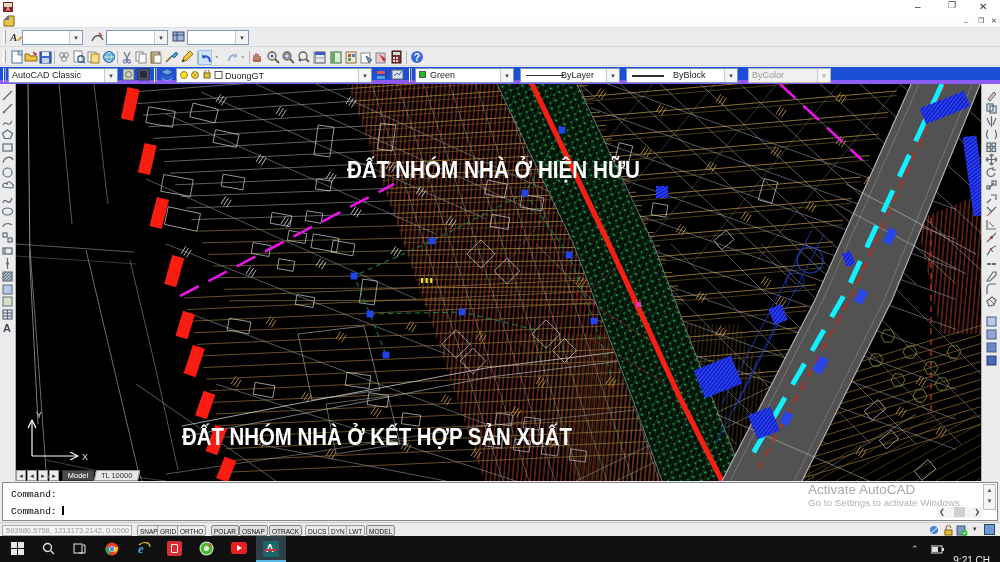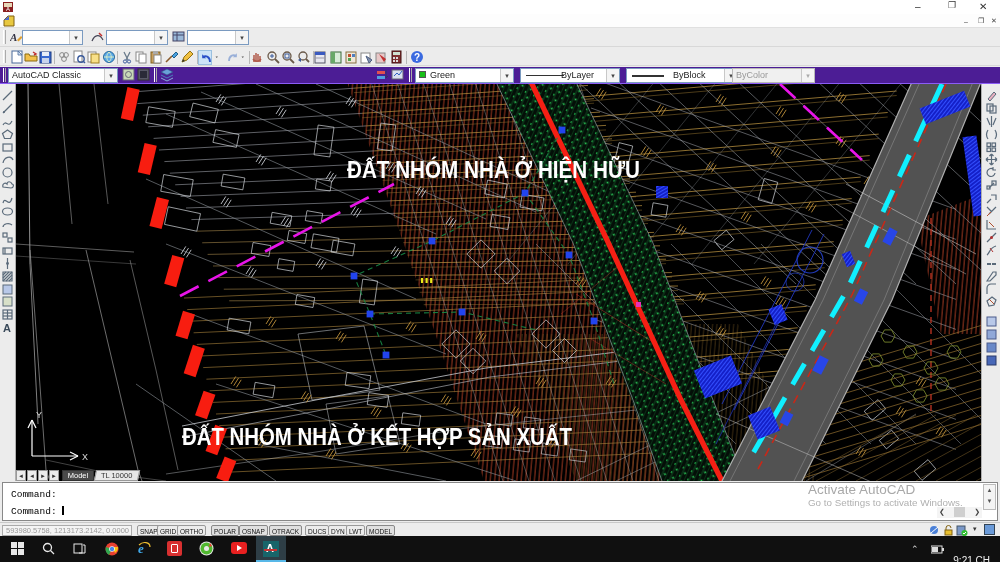--- a/index.html
+++ b/index.html
@@ -182,37 +182,49 @@
           <rect x="7" y="10" width="2" height="2" fill="#ddd"></rect>
         </svg></div>
       <div style="position:absolute;left:406px;top:1px;width:1px;height:13px;background:#b8b8b8"></div>
       <div style="position:absolute;left:410px;top:0px;width:14px;height:15px;"><svg width="14" height="14" viewBox="0 0 14 14">
           <circle cx="7" cy="7" r="6" fill="#3a6ae0"></circle>
           <text x="7" y="10.5" text-anchor="middle" font-size="10" font-weight="bold" fill="#fff" font-family="Liberation Sans">?</text>
         </svg></div>
     </div>
 </div>
 
-<div style="position:absolute;left:0;top:67px;width:1000px;height:17px;background:#4c1d95;border-bottom:1px solid #8b5cf6">
+<div style="position:absolute;left:0;top:67px;width:1000px;height:17px;background:#1d4ed8;border-bottom:4px solid #8b5cf6">
  <div style="position:absolute;left:3px;top:1px;width:3px;height:14px;border-left:1px solid #fff;border-right:1px solid #aaa"></div>
  <div class="combo" style="left:8px;top:1px;width:110px">AutoCAD Classic<span class="ar">▾</span></div>
  <svg width="13" height="13" viewBox="0 0 13 13" style="position:absolute;left:122px;top:1px">
       <rect x="1" y="1" width="11" height="11" fill="#c8d8b8" stroke="#667"></rect>
       <circle cx="6.5" cy="6.5" r="3" fill="none" stroke="#667"></circle>
     </svg>
  <svg width="13" height="13" viewBox="0 0 13 13" style="position:absolute;left:137px;top:1px">
       <rect x="1" y="1" width="11" height="11" fill="#585868" stroke="#333"></rect>
       <rect x="3" y="3" width="7" height="7" fill="#2a2a38"></rect>
     </svg>
  <div style="position:absolute;left:154px;top:1px;width:3px;height:14px;border-left:1px solid #fff;border-right:1px solid #aaa"></div>
  <svg width="14" height="14" viewBox="0 0 14 14" style="position:absolute;left:160px;top:1px">
       <path d="M7 1l6 3-6 3-6-3z" fill="#6aa0d8" stroke="#2a5080" stroke-width="0.6"></path>
       <path d="M1 7l6 3 6-3" fill="none" stroke="#4a80b8"></path>
       <path d="M1 10l6 3 6-3" fill="none" stroke="#88b0d8"></path>
     </svg>
+ <div class="combo" style="left:176px;top:1px;width:196px">
+   <svg width="52" height="11" viewBox="0 0 52 11" style="position:absolute;left:2px;top:1px">
+    <circle cx="5" cy="5" r="3.5" fill="#f8e030" stroke="#a08010"></circle>
+    <circle cx="16" cy="5" r="3.5" fill="#f8d858" stroke="#a08010"></circle>
+        <path d="M13 2l6 6M19 2l-6 6" stroke="#a08010" stroke-width="0.7"></path>
+    <rect x="25" y="3" width="6" height="5" fill="#e8c030" stroke="#806010"></rect>
+        <path d="M26 3v-1.5a2 2 0 0 1 4 0V3" fill="none" stroke="#806010"></path>
+    <rect x="36" y="1.5" width="7" height="7" fill="#fff" stroke="#555"></rect>
+   </svg>
+   <span style="position:absolute;left:48px;top:1px">DuongGT</span>
+      <span class="ar">▾</span>
+ </div>
  <svg width="13" height="13" viewBox="0 0 13 13" style="position:absolute;left:376px;top:1px">
       <rect x="1" y="3" width="8" height="3" fill="#e05050"></rect>
       <rect x="1" y="8" width="8" height="3" fill="#50a0e0"></rect>
       <path d="M10 2v8l2-2" fill="none" stroke="#336"></path>
     </svg>
  <svg width="13" height="13" viewBox="0 0 13 13" style="position:absolute;left:391px;top:1px">
       <rect x="1" y="2" width="11" height="9" fill="#d8e0f0" stroke="#667"></rect>
       <path d="M3 8l3-3 2 2 3-4" fill="none" stroke="#3060c0"></path>
     </svg>
  <div style="position:absolute;left:409px;top:1px;width:3px;height:14px;border-left:1px solid #fff;border-right:1px solid #aaa"></div>
@@ -220,21 +232,21 @@
  <div class="combo" style="left:520px;top:1px;width:100px">
       <span style="position:absolute;left:5px;top:6px;width:38px;border-top:1px solid #333"></span>
       <span style="position:absolute;left:40px">ByLayer</span>
       <span class="ar">▾</span>
     </div>
  <div class="combo" style="left:626px;top:1px;width:112px">
       <span style="position:absolute;left:5px;top:6px;width:32px;border-top:2px solid #333"></span>
       <span style="position:absolute;left:46px">ByBlock</span>
       <span class="ar">▾</span>
     </div>
- <div class="combo" style="left:732px;top:1px;width:83px;background:#f0f0f0;border-color:#b8b8b8;color:#999">ByColor<span class="ar" style="color:#aaa">▾</span></div>
+ <div class="combo" style="left:748px;top:1px;width:83px;background:#f0f0f0;border-color:#b8b8b8;color:#999">ByColor<span class="ar" style="color:#aaa">▾</span></div>
 </div>
 
 <div style="position:absolute;left:0;top:84px;width:16px;height:397px;background:#ececec;border-right:1px solid #b0b0b0">
     <div style="position:absolute;left:1px;top:4px;width:13px;height:13px"><svg width="13" height="13" viewBox="0 0 13 13">
         <line x1="2" y1="11" x2="11" y2="2" stroke="#5a6a7a" stroke-width="1.2" fill="none"></line>
       </svg></div>
     <div style="position:absolute;left:1px;top:17px;width:13px;height:13px"><svg width="13" height="13" viewBox="0 0 13 13">
         <line x1="2" y1="11" x2="11" y2="2" stroke="#5a6a7a" stroke-width="1.2" fill="none"></line>
         <circle cx="3" cy="10" r="1" fill="#5a6a7a"></circle>
       </svg></div>

